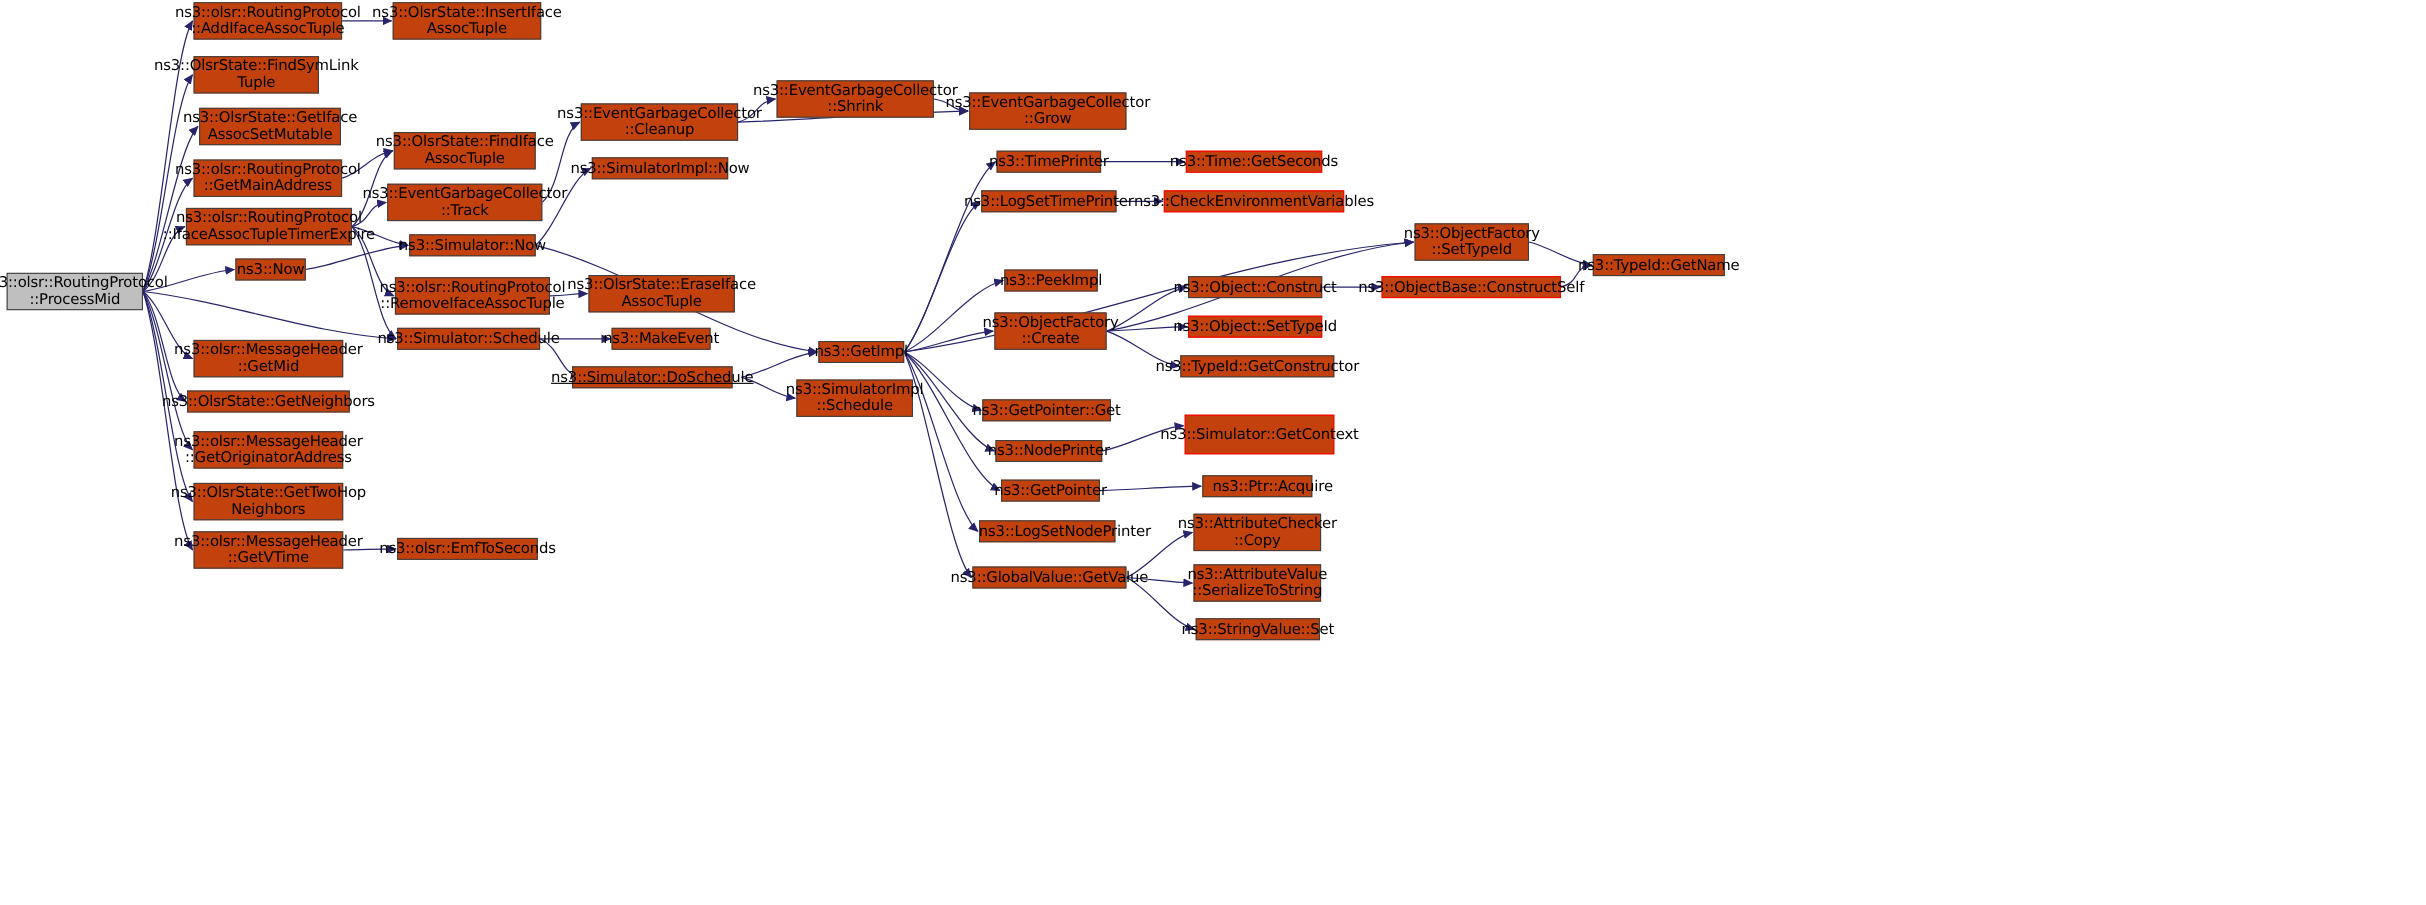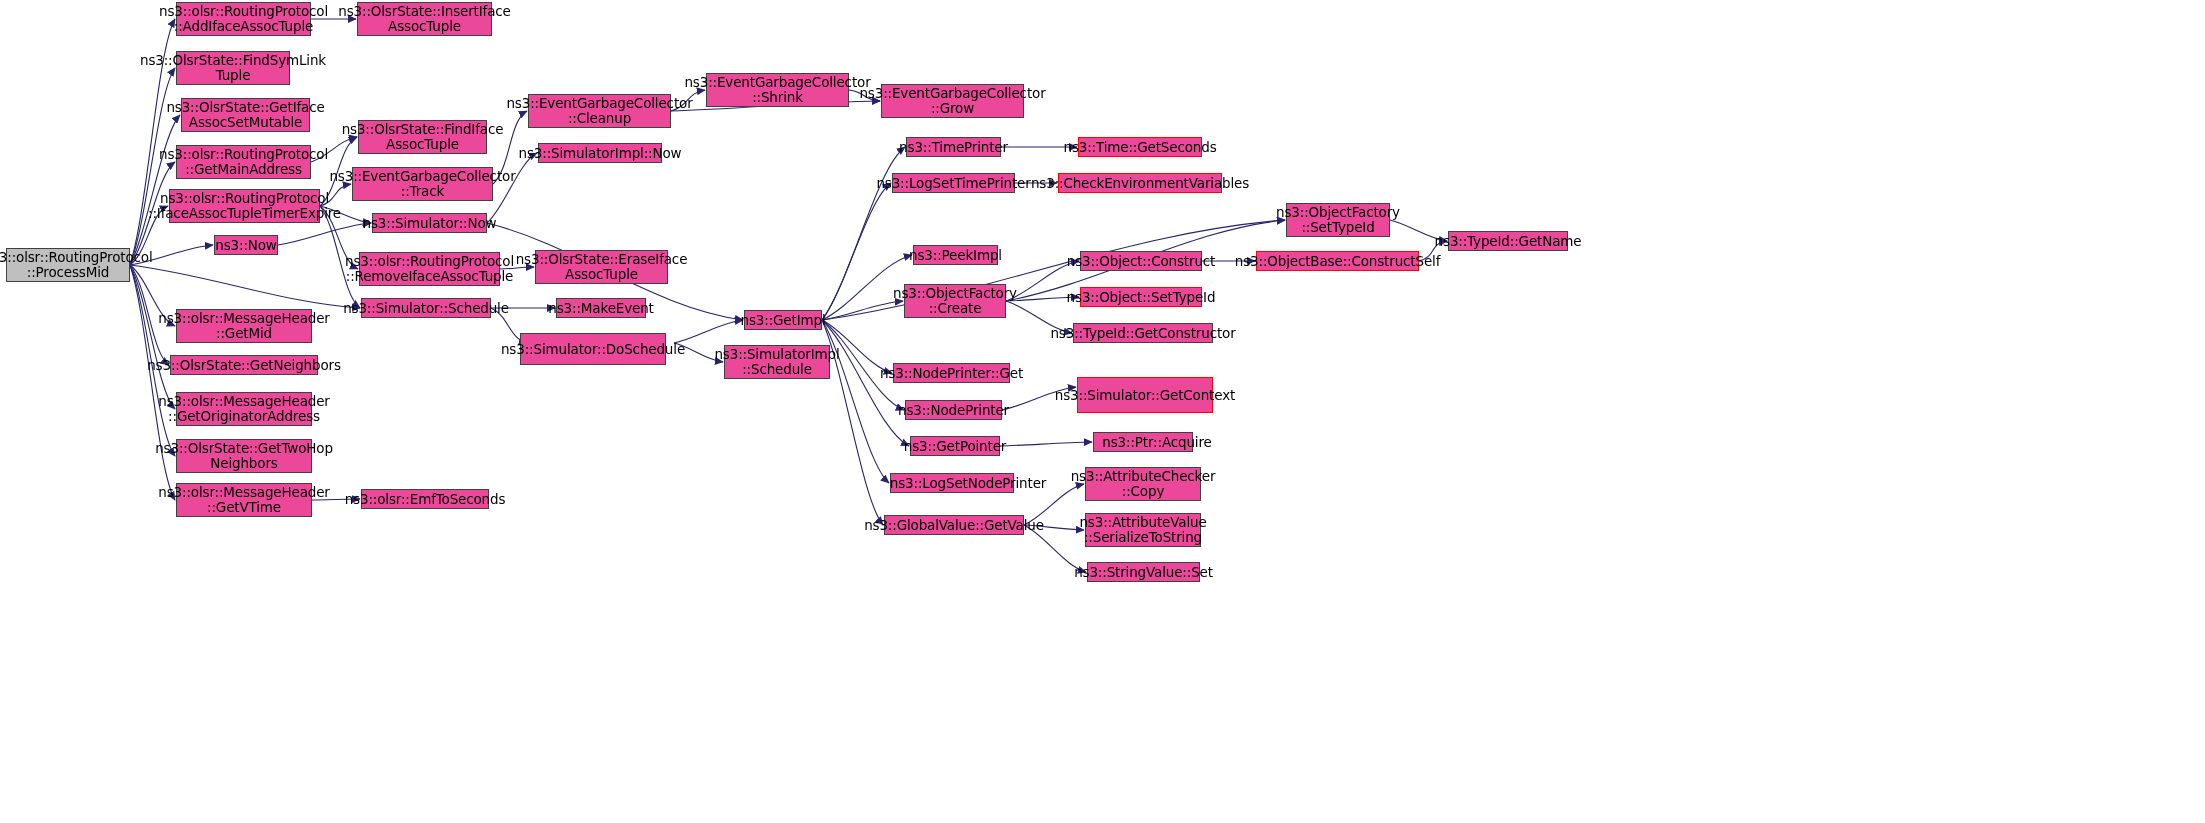--- a/index.html
+++ b/index.html
@@ -12,21 +12,21 @@
     overflow:hidden;
   }
   #edges{position:absolute;left:0;top:0;width:2205px;height:823px;pointer-events:none;}
   .node{
     position:absolute;
     box-sizing:border-box;
     display:flex;
     align-items:center;
     justify-content:center;
     text-align:center;
-    background:#ec4899;
+    background:#c2410c;
     border:1px solid #404040;
     color:#000000;
     font-size:13.5px;
     line-height:15px;
     letter-spacing:-0.15px;
     white-space:pre-line;
     padding:1px 3px;
   }
   .node.red{border:1px solid #ff0000;}
   .node.current{background:#bfbfbf;border:1px solid #404040;}
@@ -133,34 +133,34 @@
       <div class="node" style="left: 372px; top: 213px; width: 115px; height: 20px;">ns3::Simulator::Now</div>
       <div class="node" style="left: 359px; top: 252px; width: 141px; height: 34px;">ns3::olsr::RoutingProtocol
 ::RemoveIfaceAssocTuple</div>
       <div class="node" style="left: 361px; top: 298px; width: 130px; height: 20px;">ns3::Simulator::Schedule</div>
       <div class="node" style="left: 528px; top: 94px; width: 143px; height: 34px;">ns3::EventGarbageCollector
 ::Cleanup</div>
       <div class="node" style="left: 538px; top: 143px; width: 124px; height: 20px;">ns3::SimulatorImpl::Now</div>
       <div class="node" style="left: 535px; top: 250px; width: 133px; height: 34px;">ns3::OlsrState::EraseIface
 AssocTuple</div>
       <div class="node" style="left: 556px; top: 298px; width: 90px; height: 20px;">ns3::MakeEvent</div>
-      <div class="node" style="left: 520px; top: 333px; width: 146px; height: 32px;">ns3::Simulator::DoSchedule</div>
+      <div class="node" style="left: 520px; top: 333px; width: 146px; height: 20px; text-decoration: underline;">ns3::Simulator::DoSchedule</div>
       <div class="node" style="left: 706px; top: 73px; width: 143px; height: 34px;">ns3::EventGarbageCollector
 ::Shrink</div>
       <div class="node" style="left: 881px; top: 84px; width: 143px; height: 34px;">ns3::EventGarbageCollector
 ::Grow</div>
       <div class="node" style="left: 724px; top: 345px; width: 106px; height: 34px;">ns3::SimulatorImpl
 ::Schedule</div>
       <div class="node" style="left: 744px; top: 310px; width: 78px; height: 20px;">ns3::GetImpl</div>
       <div class="node" style="left: 906px; top: 137px; width: 95px; height: 20px;">ns3::TimePrinter</div>
       <div class="node" style="left: 892px; top: 173px; width: 123px; height: 20px;">ns3::LogSetTimePrinter</div>
       <div class="node" style="left: 913px; top: 245px; width: 85px; height: 20px;">ns3::PeekImpl</div>
       <div class="node" style="left: 904px; top: 284px; width: 102px; height: 34px;">ns3::ObjectFactory
 ::Create</div>
-      <div class="node" style="left: 893px; top: 363px; width: 117px; height: 20px;">ns3::NodePrinter::Get</div>
+      <div class="node" style="left: 893px; top: 363px; width: 117px; height: 20px;">ns3::GetPointer::Get</div>
       <div class="node" style="left: 905px; top: 400px; width: 97px; height: 20px;">ns3::NodePrinter</div>
       <div class="node" style="left: 910px; top: 436px; width: 90px; height: 20px; text-align: right;">ns3::GetPointer</div>
       <div class="node" style="left: 890px; top: 473px; width: 124px; height: 20px; padding-left: 35px;">ns3::LogSetNodePrinter</div>
       <div class="node" style="left: 884px; top: 515px; width: 140px; height: 20px;">ns3::GlobalValue::GetValue</div>
       <div class="node red" style="left: 1078px; top: 137px; width: 124px; height: 20px;">ns3::Time::GetSeconds</div>
       <div class="node red" style="left: 1058px; top: 173px; width: 164px; height: 20px;">ns3::CheckEnvironmentVariables</div>
       <div class="node" style="left: 1080px; top: 251px; width: 122px; height: 20px;">ns3::Object::Construct</div>
       <div class="node red" style="left: 1080px; top: 287px; width: 122px; height: 20px;">ns3::Object::SetTypeId</div>
       <div class="node" style="left: 1073px; top: 323px; width: 140px; height: 20px;">ns3::TypeId::GetConstructor</div>
       <div class="node red" style="left: 1077px; top: 377px; width: 136px; height: 36px;">ns3::Simulator::GetContext</div>

